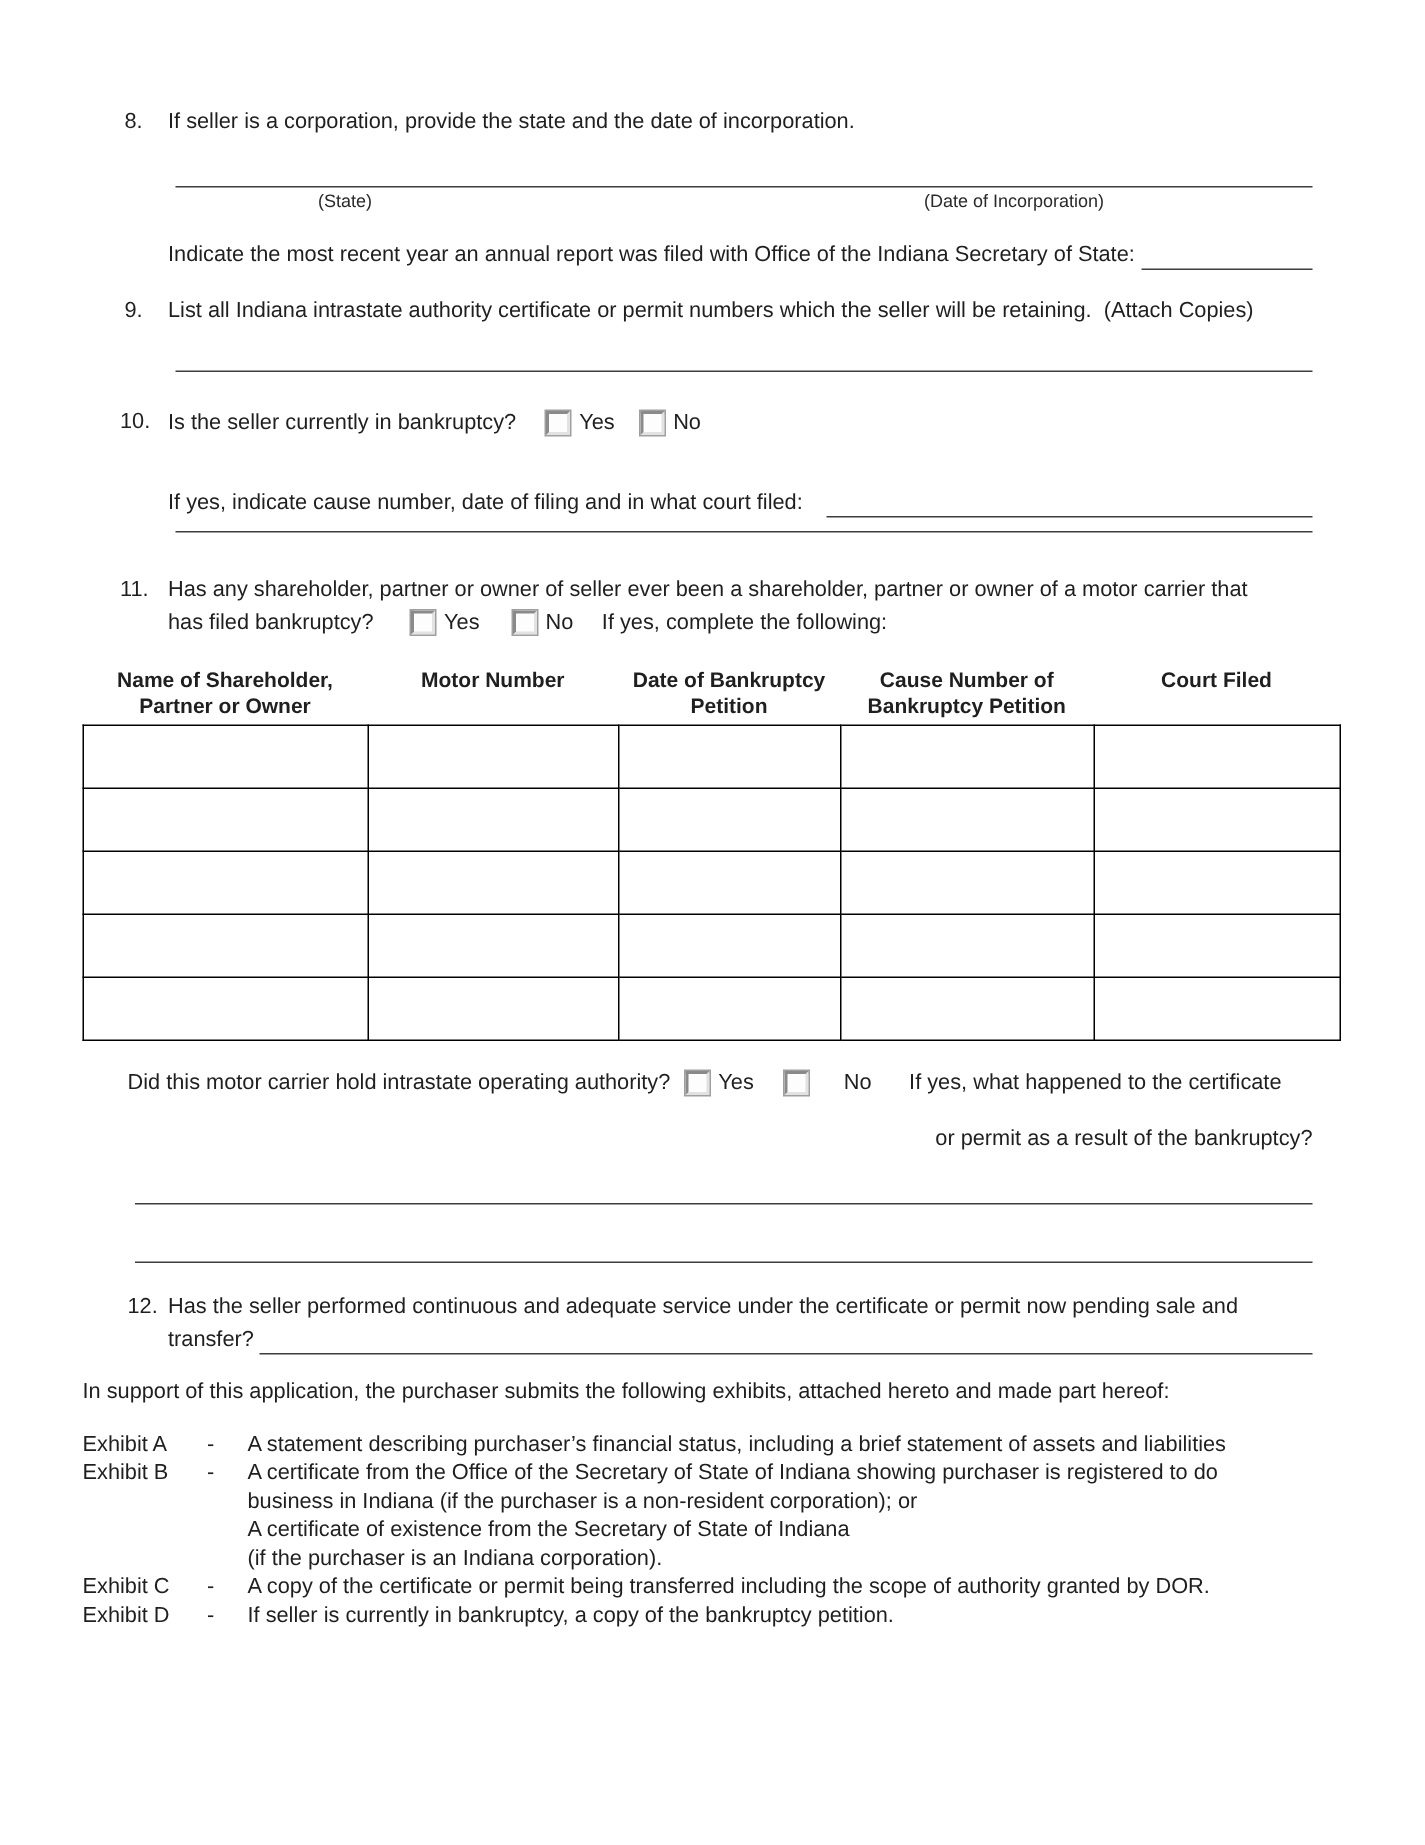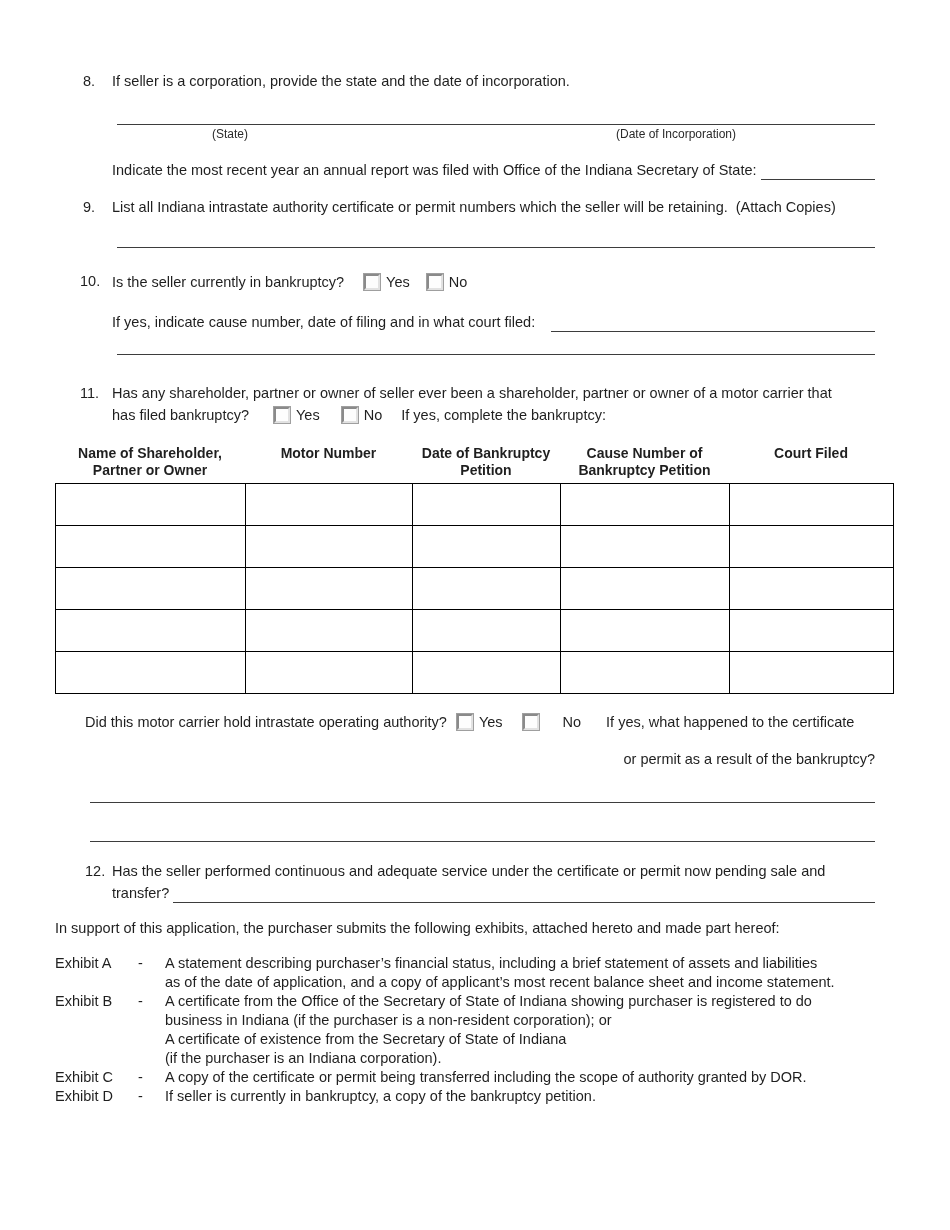--- a/index.html
+++ b/index.html
@@ -55,35 +55,35 @@
   <div class="hline" style="left:117px; top:247px; width:758px;"></div>
 
   <div class="abs num" style="left:80px; top:271px;">10.</div>
   <div class="abs flex" style="left:112px; top:271px; height:22px;">
     <span>Is the seller currently in bankruptcy?</span>
     <span class="cb" style="margin-left:20px;"></span>
     <span style="margin-left:6px;">Yes</span>
     <span class="cb" style="margin-left:17px;"></span>
     <span style="margin-left:6px;">No</span>
   </div>
-  <div class="abs fillrow" style="left:112px; top:312px; width:763px;gap:16px;">
+  <div class="abs fillrow" style="left:112px; top:325px; width:763px;gap:16px;">
     <span>If yes, indicate cause number, date of filing and in what court filed:</span>
     <span class="fill" style="margin-left:0;"></span>
   </div>
   <div class="hline" style="left:117px; top:354px; width:758px;"></div>
 
   <div class="abs num" style="left:80px; top:383px;">11.</div>
   <div class="abs" style="left:112px; top:383px;">Has any shareholder, partner or owner of seller ever been a shareholder, partner or owner of a motor carrier that</div>
   <div class="abs flex" style="left:112px; top:404px; height:22px;">
     <span>has filed bankruptcy?</span>
     <span class="cb" style="margin-left:25px;"></span>
     <span style="margin-left:6px;">Yes</span>
     <span class="cb" style="margin-left:22px;"></span>
     <span style="margin-left:6px;">No</span>
-    <span style="margin-left:19px;">If yes, complete the bankruptcy:</span>
+    <span style="margin-left:19px;">If yes, complete the following:</span>
   </div>
 
   <div class="thead" id="thead-row">
       <div class="th" style="width: 190px;"><div>Name of Shareholder,</div><div>Partner or Owner</div></div>
       <div class="th" style="width: 167px;"><div>Motor Number</div></div>
       <div class="th" style="width: 148px;"><div>Date of Bankruptcy</div><div>Petition</div></div>
       <div class="th" style="width: 169px;"><div>Cause Number of</div><div>Bankruptcy Petition</div></div>
       <div class="th" style="width: 164px;"><div>Court Filed</div></div>
     </div>
 
@@ -156,21 +156,20 @@
     <span class="fill"></span>
   </div>
 
   <div class="abs" style="left:55px; top:918px;">In support of this application, the purchaser submits the following exhibits, attached hereto and made part hereof:</div>
   <div class="exhibits" id="exhibits">
       <div class="ex-row">
         <div class="ex-label">Exhibit A</div>
         <div class="ex-dash">-</div>
         <div>
           <div class="ex-line">A statement describing purchaser’s financial status, including a brief statement of assets and liabilities</div>
-          <div class="ex-line">as of the date of application, and a copy of applicant’s most recent balance sheet and income statement.</div>
         </div>
       </div>
       <div class="ex-row">
         <div class="ex-label">Exhibit B</div>
         <div class="ex-dash">-</div>
         <div>
           <div class="ex-line">A certificate from the Office of the Secretary of State of Indiana showing purchaser is registered to do</div>
           <div class="ex-line">business in Indiana (if the purchaser is a non-resident corporation); or</div>
           <div class="ex-line">A certificate of existence from the Secretary of State of Indiana</div>
           <div class="ex-line">(if the purchaser is an Indiana corporation).</div>

